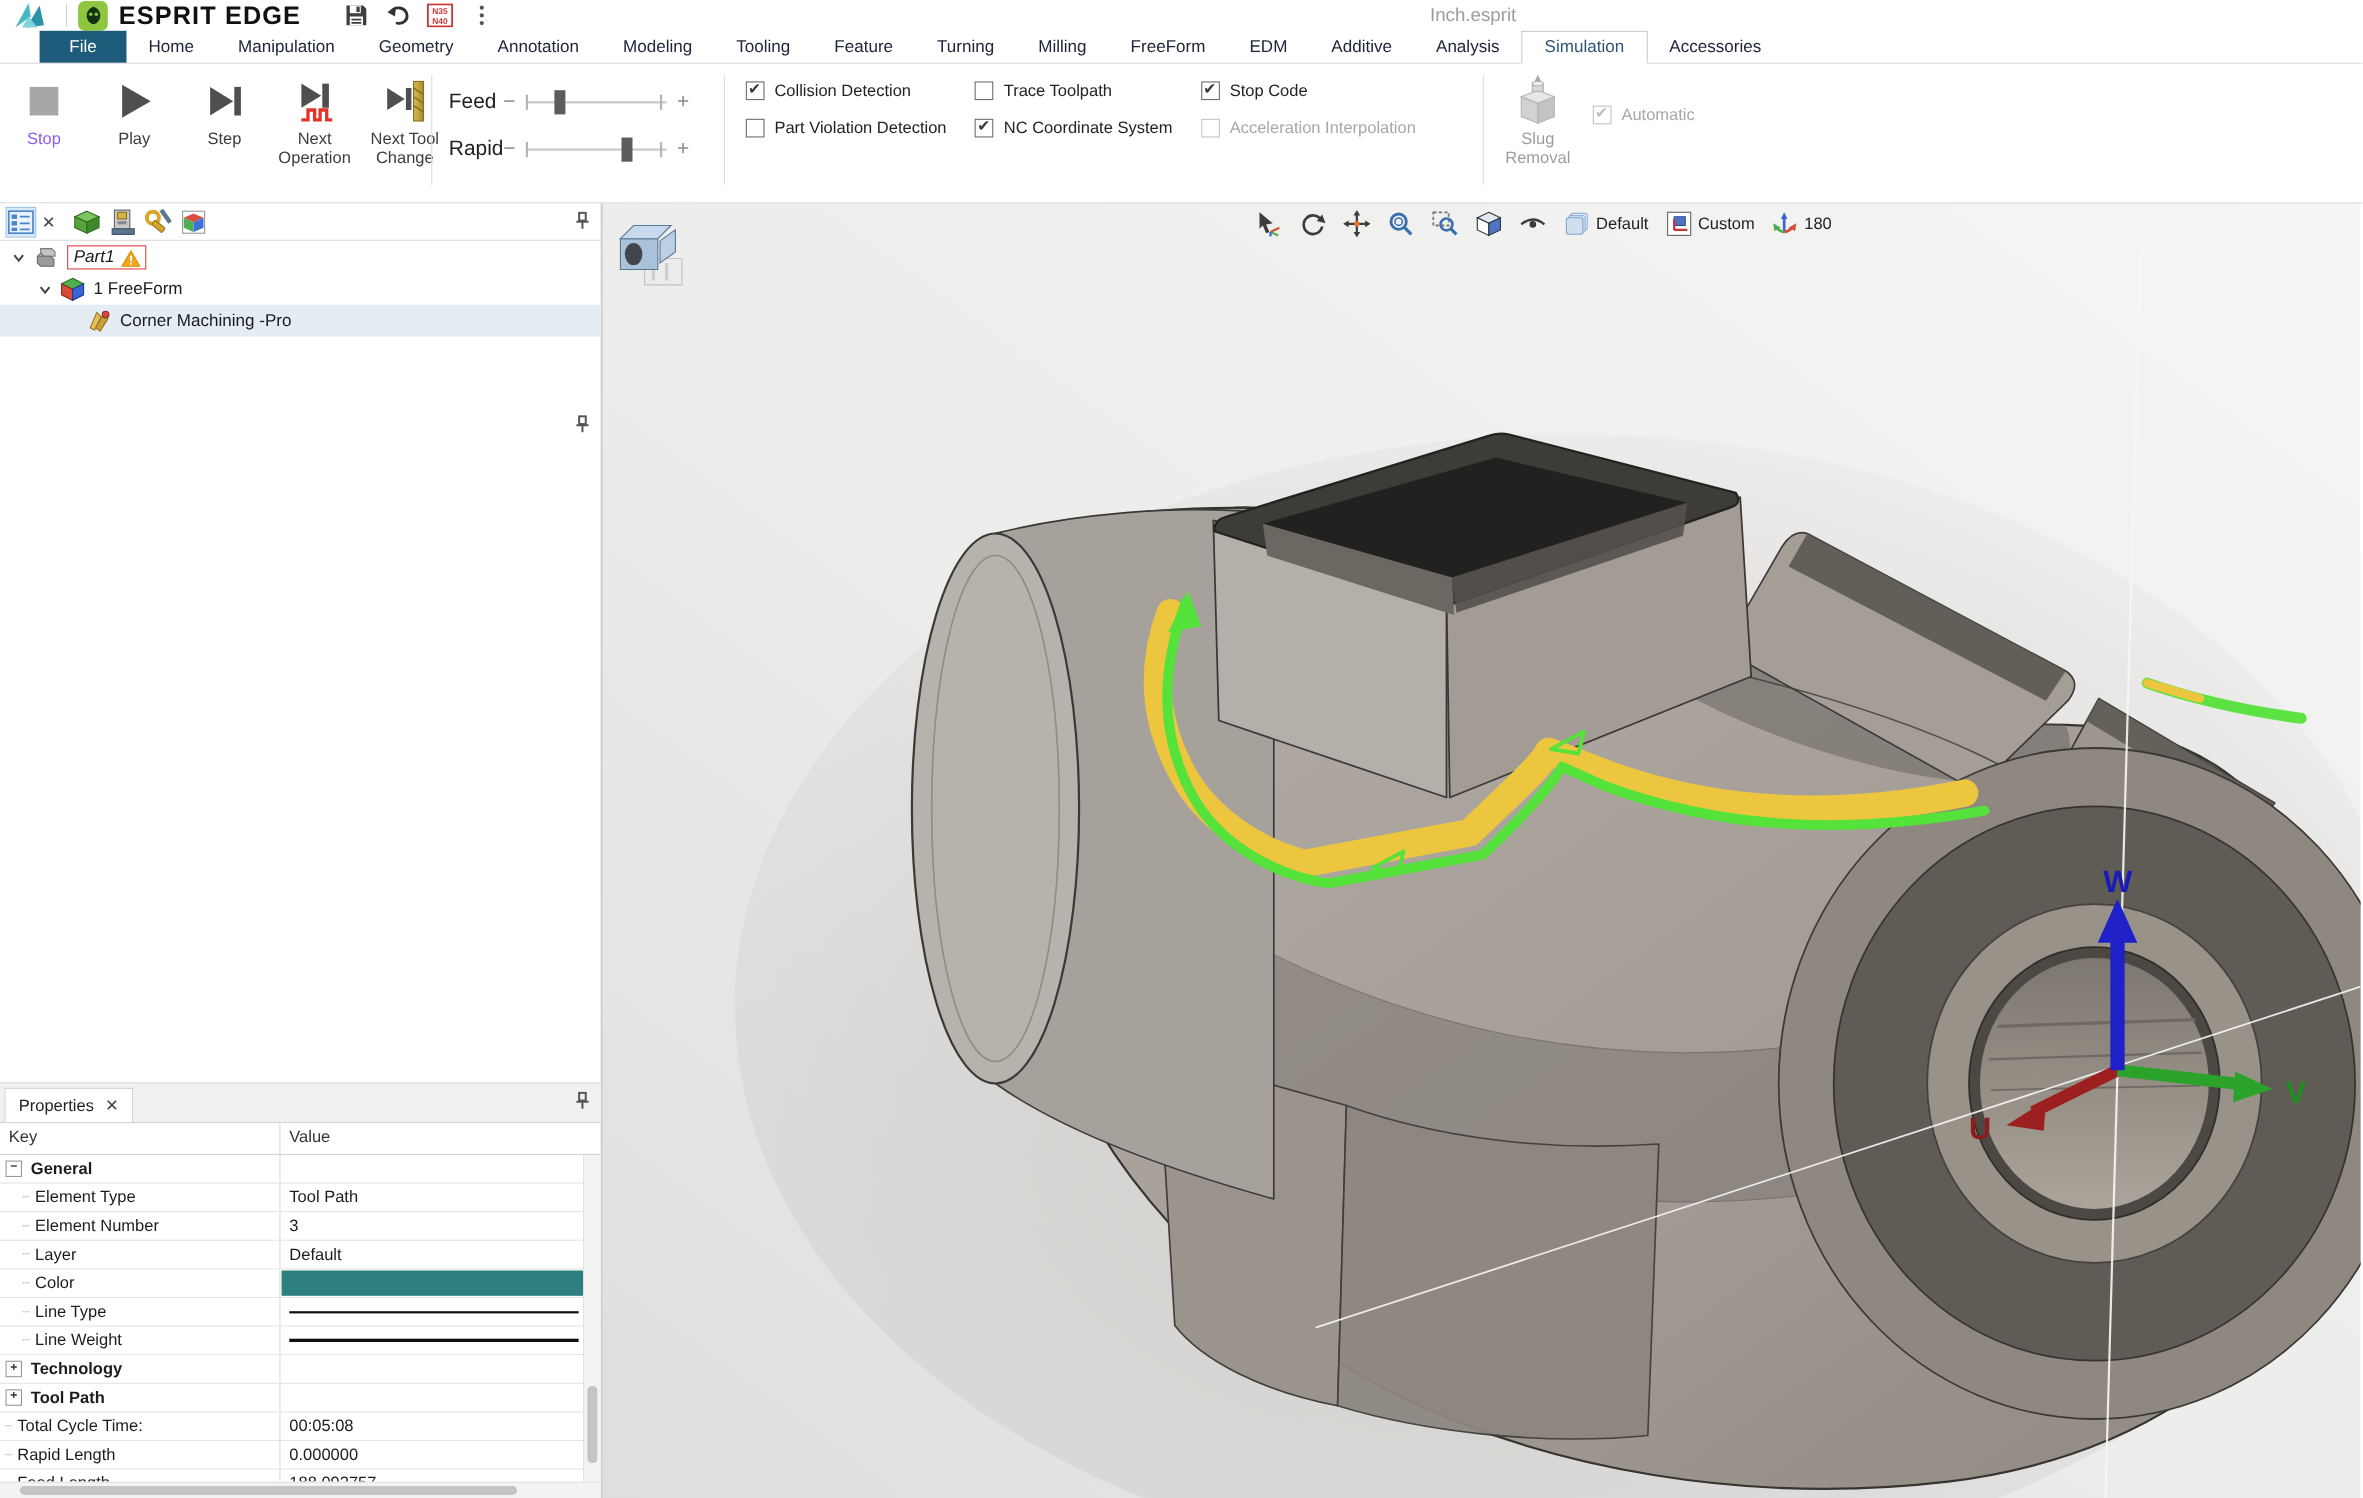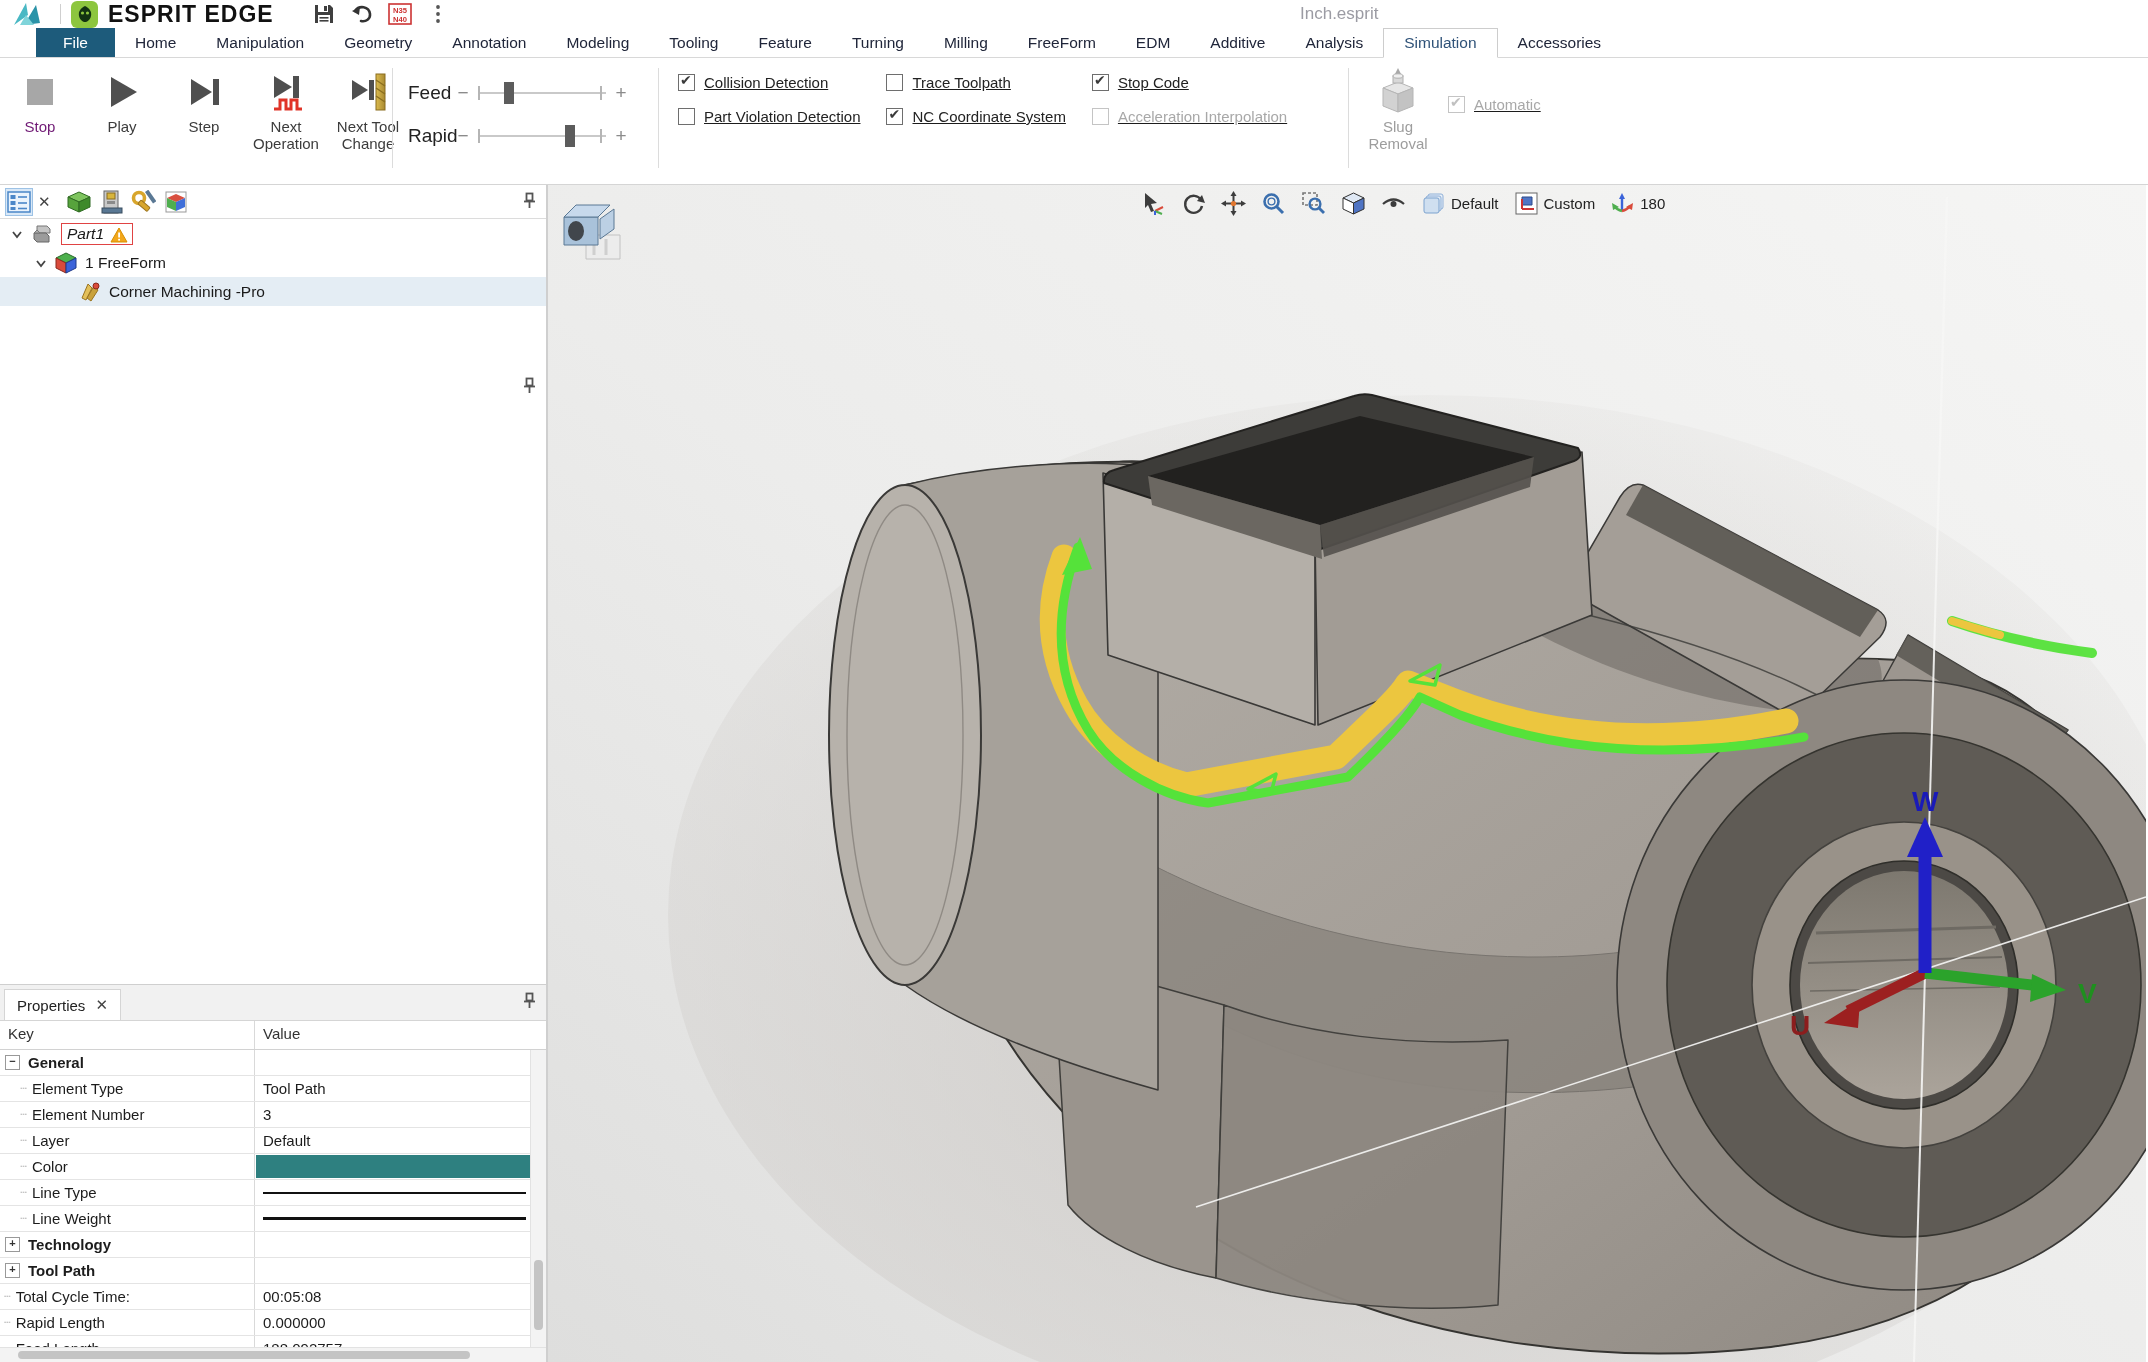--- a/index.html
+++ b/index.html
@@ -19,32 +19,32 @@
   .tab{display:flex;align-items:center;padding:0 20px;color:#20263a;cursor:pointer;white-space:nowrap;}
   .tab.file{background:#1d5b7b;color:#fff;padding:0 27px;margin-left:36px;}
   .tab.selected{border:1px solid #cdcdcd;border-bottom:1px solid #fff;background:#fff;color:#2f5278;margin-bottom:-1px;}
   
   .ribbon{position:absolute;left:0;top:58px;width:100%;height:127px;background:#fff;border-bottom:1px solid #d5d5d5;box-sizing:border-box;}
   .rb-vsep{position:absolute;top:10px;height:100px;width:1px;background:#dcdcdc;}
   .playback{position:absolute;left:8px;top:14px;display:flex;gap:18px;}
   .pb-btn{display:flex;flex-direction:column;align-items:center;width:64px;cursor:pointer;}
   .pb-btn .ic{width:40px;height:40px;}
   .pb-btn .lb{font-size:15px;color:#3c3c3c;text-align:center;line-height:17px;margin-top:6px;}
-  .pb-btn.disabled .lb{color:#701a75;}
+  .pb-btn.disabled .lb{color:#8b5cf6;}
   .sliders{position:absolute;left:408px;top:22px;width:242px;}
   .sl-row{display:flex;align-items:center;height:26px;margin-bottom:17px;}
   .sl-row .lb{width:46px;font-size:19px;color:#222;}
   .sl-minus,.sl-plus{font-size:19px;color:#8b8b8b;width:18px;text-align:center;cursor:pointer;}
   .sl-track{position:relative;width:128px;height:22px;margin:0 6px;cursor:pointer;}
   .sl-track::before{content:"";position:absolute;left:0;right:0;top:10px;height:2px;background:#c9c9c9;}
   .sl-tick{position:absolute;top:4px;width:2px;height:14px;background:#b5b5b5;}
   .sl-handle{position:absolute;top:0;width:10px;height:22px;background:#5c5c5c;}
   .checks{position:absolute;left:678px;top:16px;display:flex;gap:26px;}
   .chk-col{display:flex;flex-direction:column;gap:17px;}
-  .chk{display:flex;align-items:flex-end;gap:9px;cursor:pointer;white-space:nowrap;text-decoration:underline;}
+  .chk{display:flex;align-items:flex-end;gap:9px;cursor:pointer;white-space:nowrap;}
   .cb{width:17px;height:17px;border:1.6px solid #6e6e6e;background:#fff;position:relative;box-sizing:border-box;flex:none;}
   .cb.on::after{content:"✔";position:absolute;left:1px;top:-3px;font-size:14px;color:#3a3a3a;}
   .chk .lb{font-size:15px;color:#222;}
   .chk.disabled .cb{border-color:#c4c4c4;}
   .chk.disabled .cb.on::after{color:#c0c0c0;}
   .chk.disabled .lb{color:#a8a8a8;}
   .slug{position:absolute;left:1362px;top:10px;width:72px;display:flex;flex-direction:column;align-items:center;cursor:default;}
   .slug .lb{font-size:15px;color:#9d9d9d;text-align:center;line-height:17px;margin-top:4px;}
   .auto-chk{position:absolute;left:1448px;top:38px;}
   

